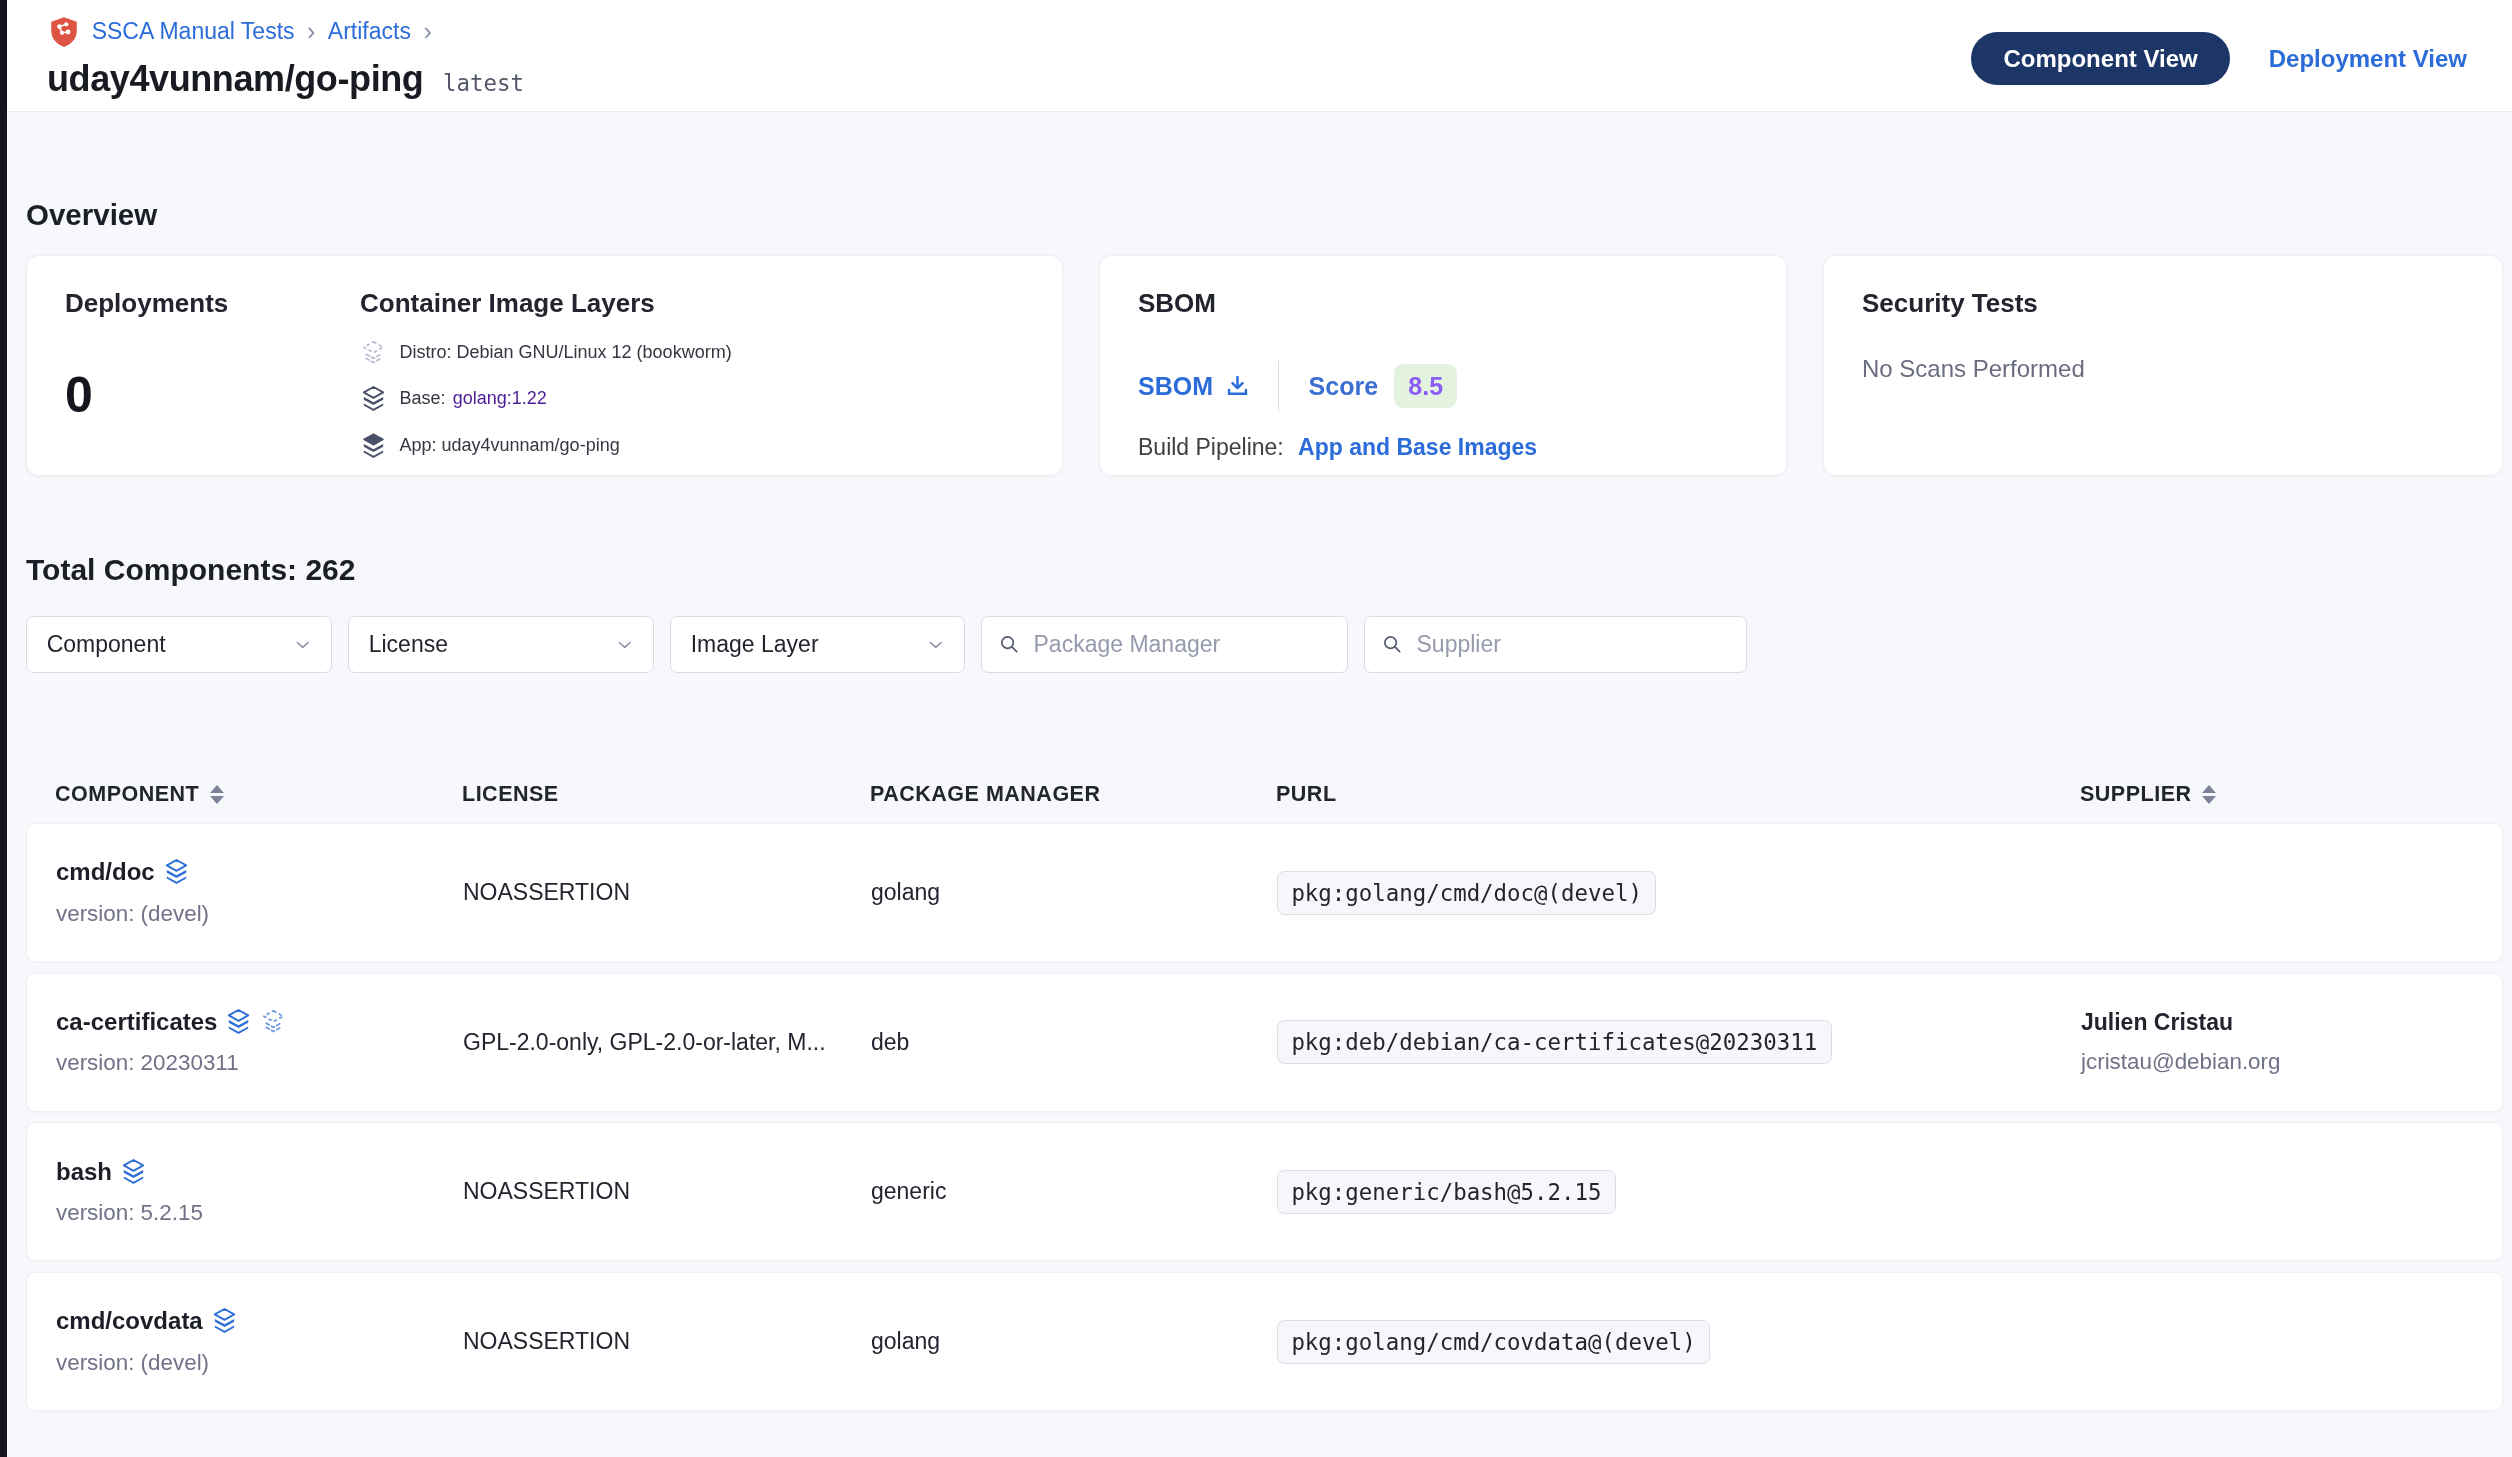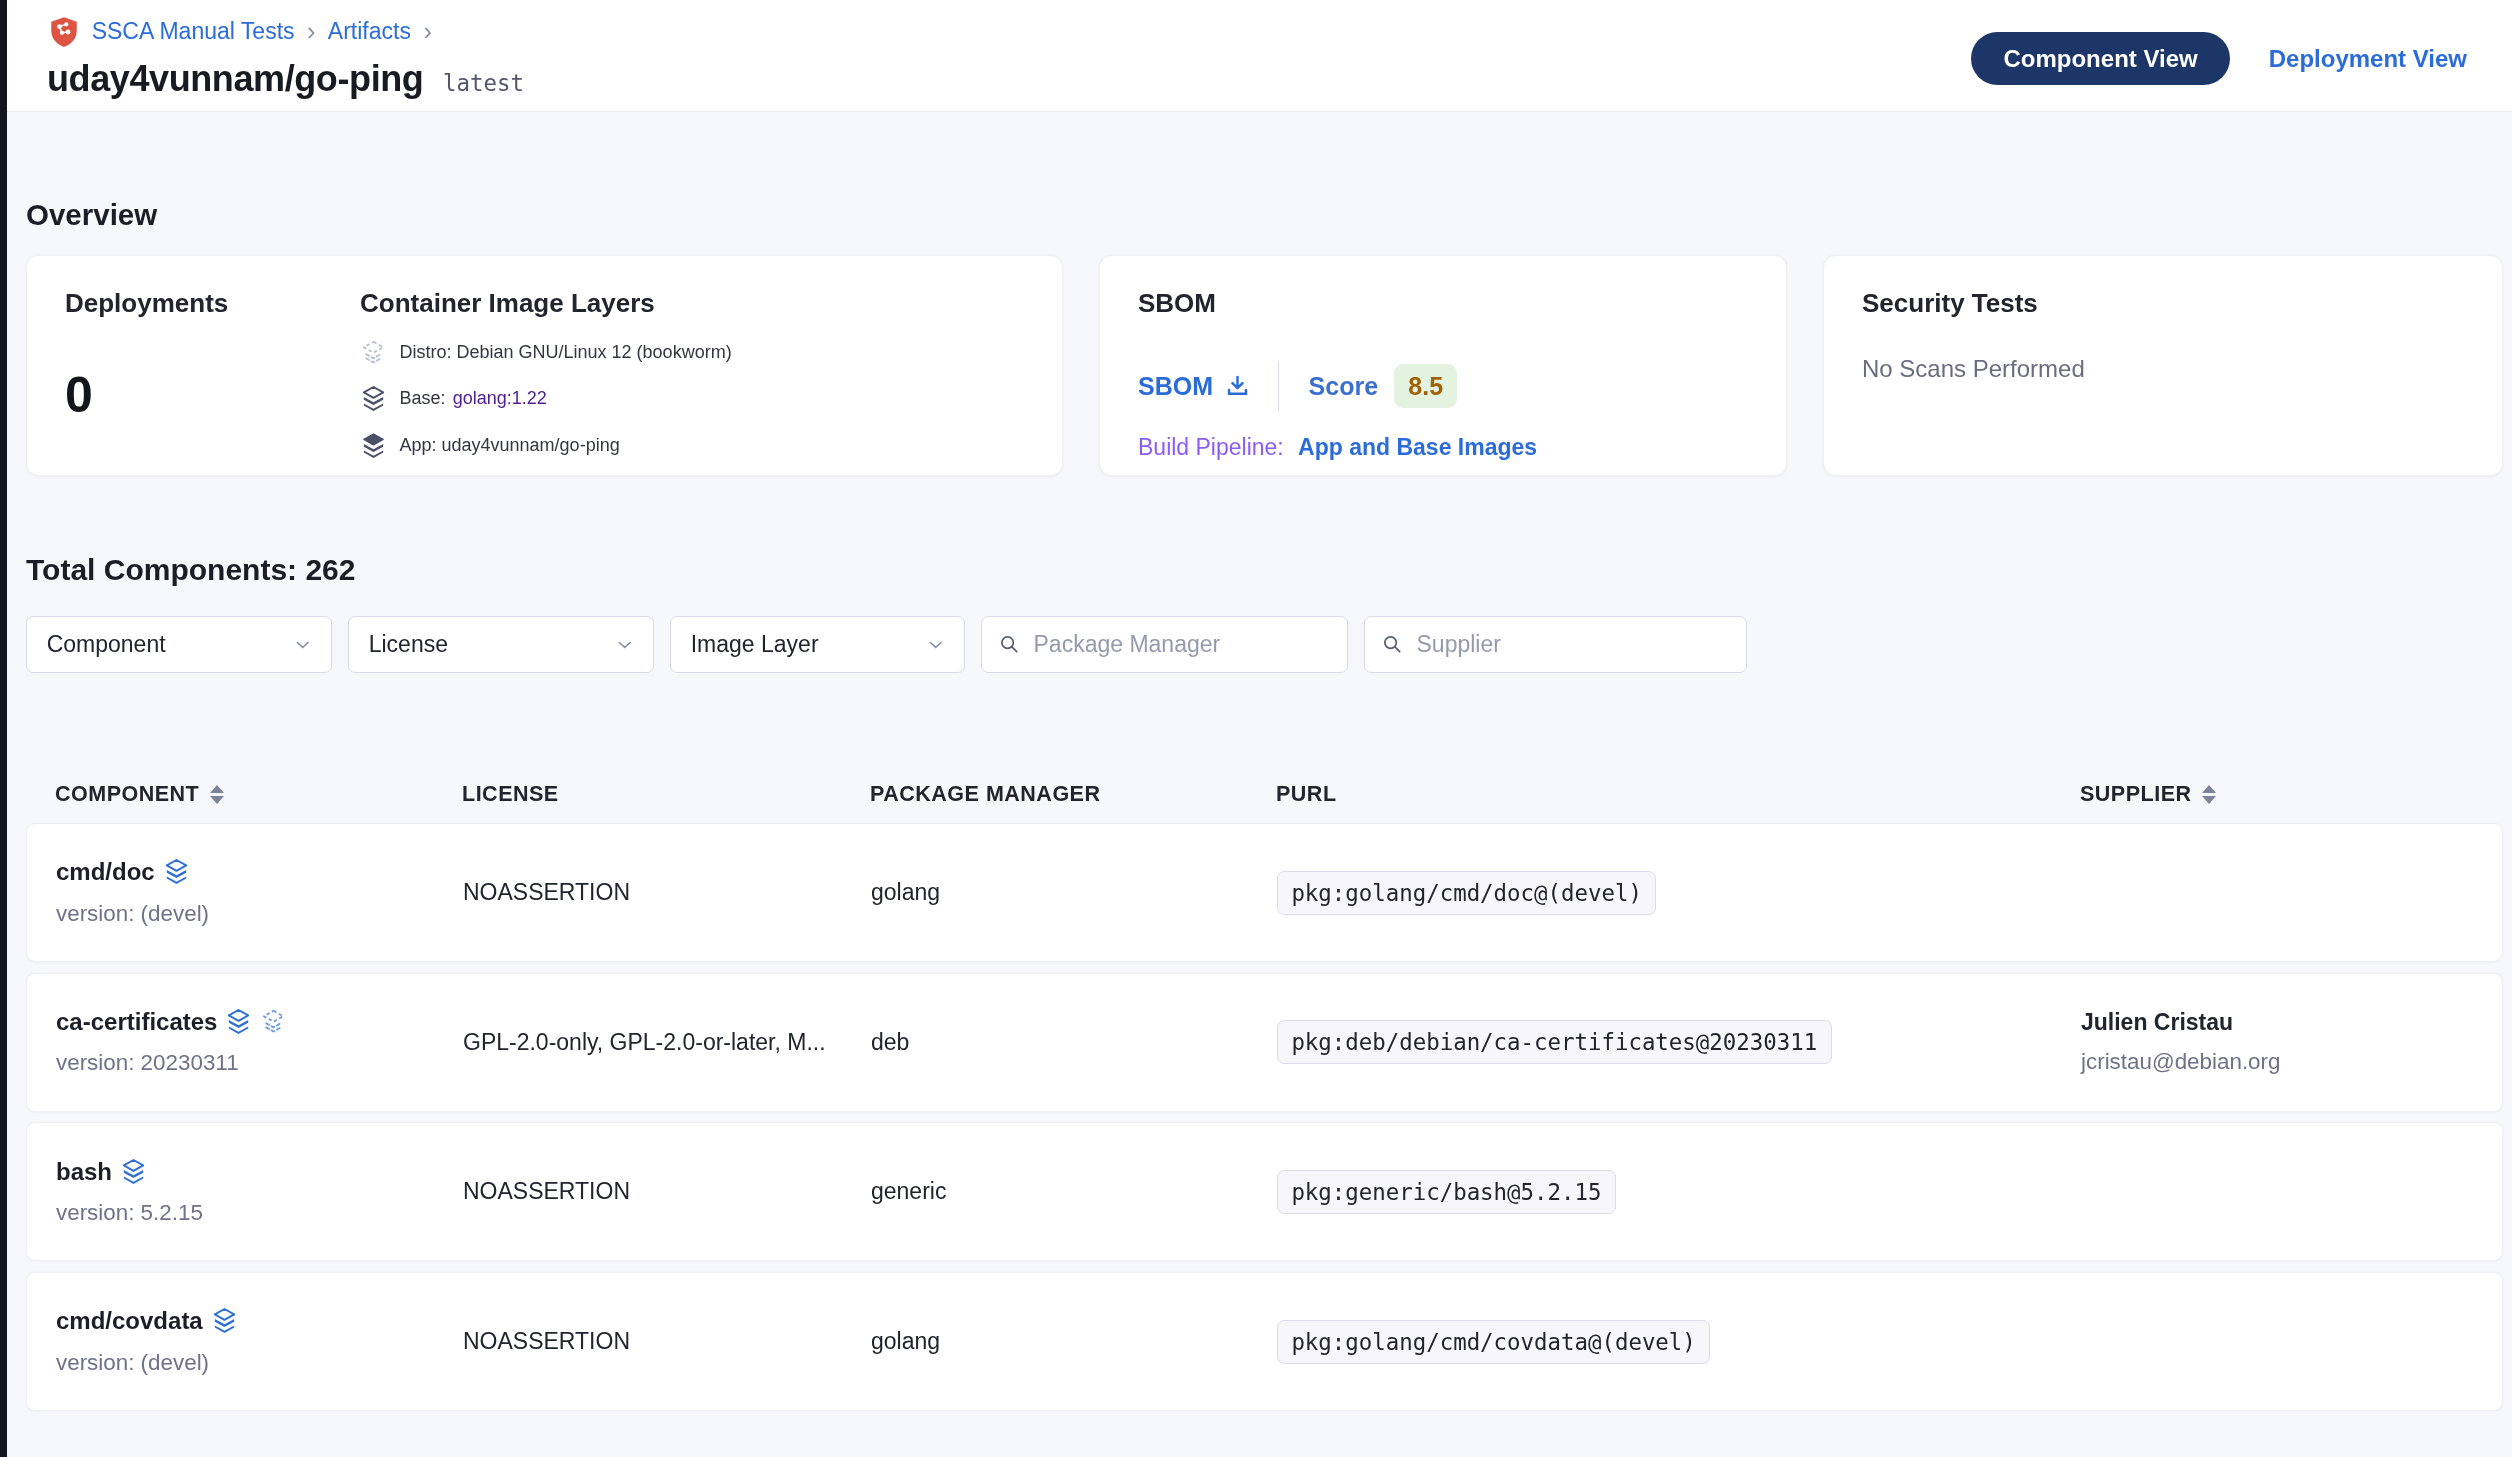--- a/index.html
+++ b/index.html
@@ -45,23 +45,23 @@
   .licon-app { color:#4a5068; }
   .licon-blue { color:#2e6fd6; }
   .licon-blue-dash { color:#6f9ae0; }
 
   .card-sbom { width:688px; position:relative; }
   .sbom-mid { display:flex; align-items:center; margin-top:39px; height:56px; }
   .sbom-link { display:flex; align-items:center; gap:10.7px; color:#2b6cd9; font-size:25px; font-weight:bold; text-decoration:none; cursor:pointer; }
   .dl-icon svg { width:27px; height:27px; display:block; }
   .vdivider { width:0.9px; height:50px; background:#d8dbe6; margin:0 30px 0 27px; }
   .score-label { color:#3b6fd0; font-size:25px; font-weight:bold; margin-right:16px; }
-  .score-badge { background:#e3f3e0; color:#a16207; font-size:25px; font-weight:bold; border-radius:9px; padding:7.2px 14.3px; }
+  .score-badge { background:#e3f3e0; color:#8b5cf6; font-size:25px; font-weight:bold; border-radius:9px; padding:7.2px 14.3px; }
   .sbom-bottom { display:flex; align-items:center; gap:14.3px; margin-top:19.7px; font-size:23px; }
-  .bp-label { color:#8b5cf6; }
+  .bp-label { color:#404040; }
   .bp-link { color:#2b6cd9; font-weight:bold; text-decoration:none; cursor:pointer; }
 
   .card-security { flex:1; }
   .no-scans { font-size:24px; color:#6a6d80; margin-top:36px; }
 
   
   .filters { display:flex; gap:16px; margin-top:29px; }
   .dropdown { background:#fff; border:0.9px solid #d8dbe5; border-radius:7.2px; height:57px;
     display:flex; align-items:center; justify-content:space-between; padding:0 18px 0 19.7px; cursor:pointer; }
   .dropdown .dd-label { font-size:23px; color:#22242e; }

